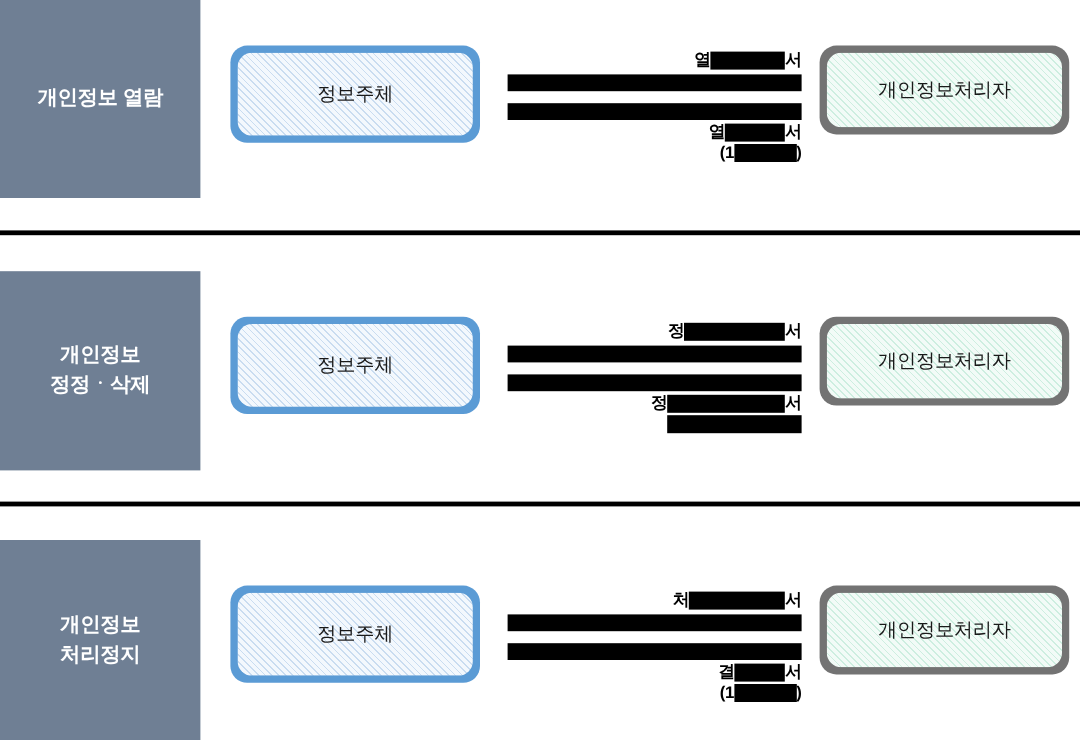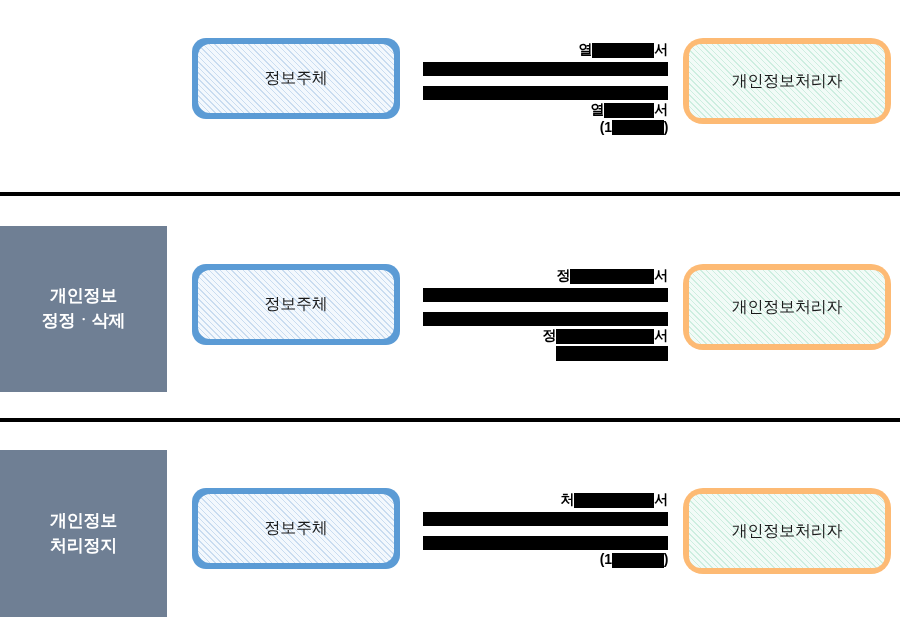--- a/index.html
+++ b/index.html
@@ -95,23 +95,22 @@
       45deg,
       #c9dcf0 0px, #c9dcf0 1px,
       #f3f8fd 1px, #f3f8fd 4px
     );
   }
 
   .actor-processor {
     left: 683px;
     top: 38px;
     width: 208px;
-    height: 86px;
-    background: #fdba74;
-    border-radius: 20px;
+    height: 74px;
+    background: #737373;
   }
   .actor-processor .actor-inner {
     background-color: #eefaf5;
     background-image: repeating-linear-gradient(
       45deg,
       #cdeee0 0px, #cdeee0 1px,
       #f2fbf7 1px, #f2fbf7 4px
     );
   }
 
@@ -174,20 +173,23 @@
   .divider-1 { top: 192px; }
   .divider-2 { top: 418px; }
 </style>
 </head>
 <body>
 
 <div class="diagram">
 
   <div class="section section-1">
 
+    <div class="side-panel">
+      <div class="side-panel-label">개인정보 열람</div>
+    </div>
 
     <div class="actor-box actor-subject">
       <div class="actor-inner"></div>
       <span class="actor-label">정보주체</span>
     </div>
 
     <div class="flow">
       <div class="flow-caption caption-top">
         <span>열</span><span class="mask" style="width:62px"></span><span>서</span>
       </div>
@@ -266,20 +268,23 @@
     <div class="flow">
       <div class="flow-caption caption-top">
         <span>처</span><span class="mask" style="width:80px"></span><span>서</span>
       </div>
 
       <div class="redacted-bar bar-top"></div>
       <div class="redacted-bar bar-bottom"></div>
 
       <div class="flow-caption caption-bottom">
         <div>
+          <span>결</span><span class="mask" style="width:42px"></span><span>서</span>
+        </div>
+        <div>
           <span>(1</span><span class="mask-sub" style="width:52px"></span><span>)</span>
         </div>
       </div>
     </div>
 
     <div class="actor-box actor-processor">
       <div class="actor-inner"></div>
       <span class="actor-label">개인정보처리자</span>
     </div>
   </div>

